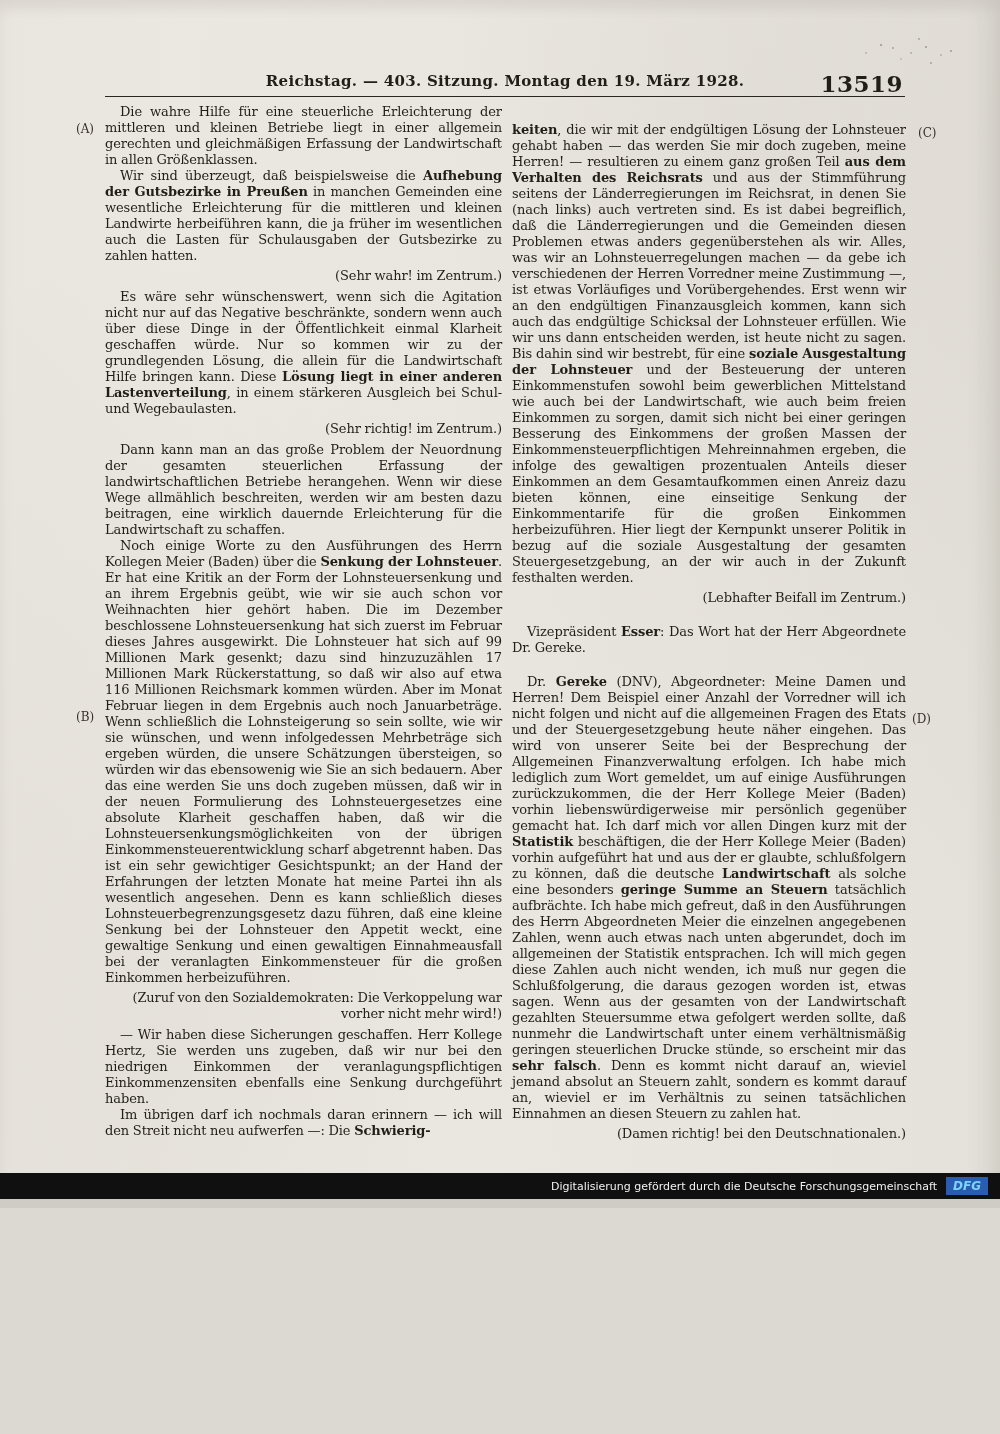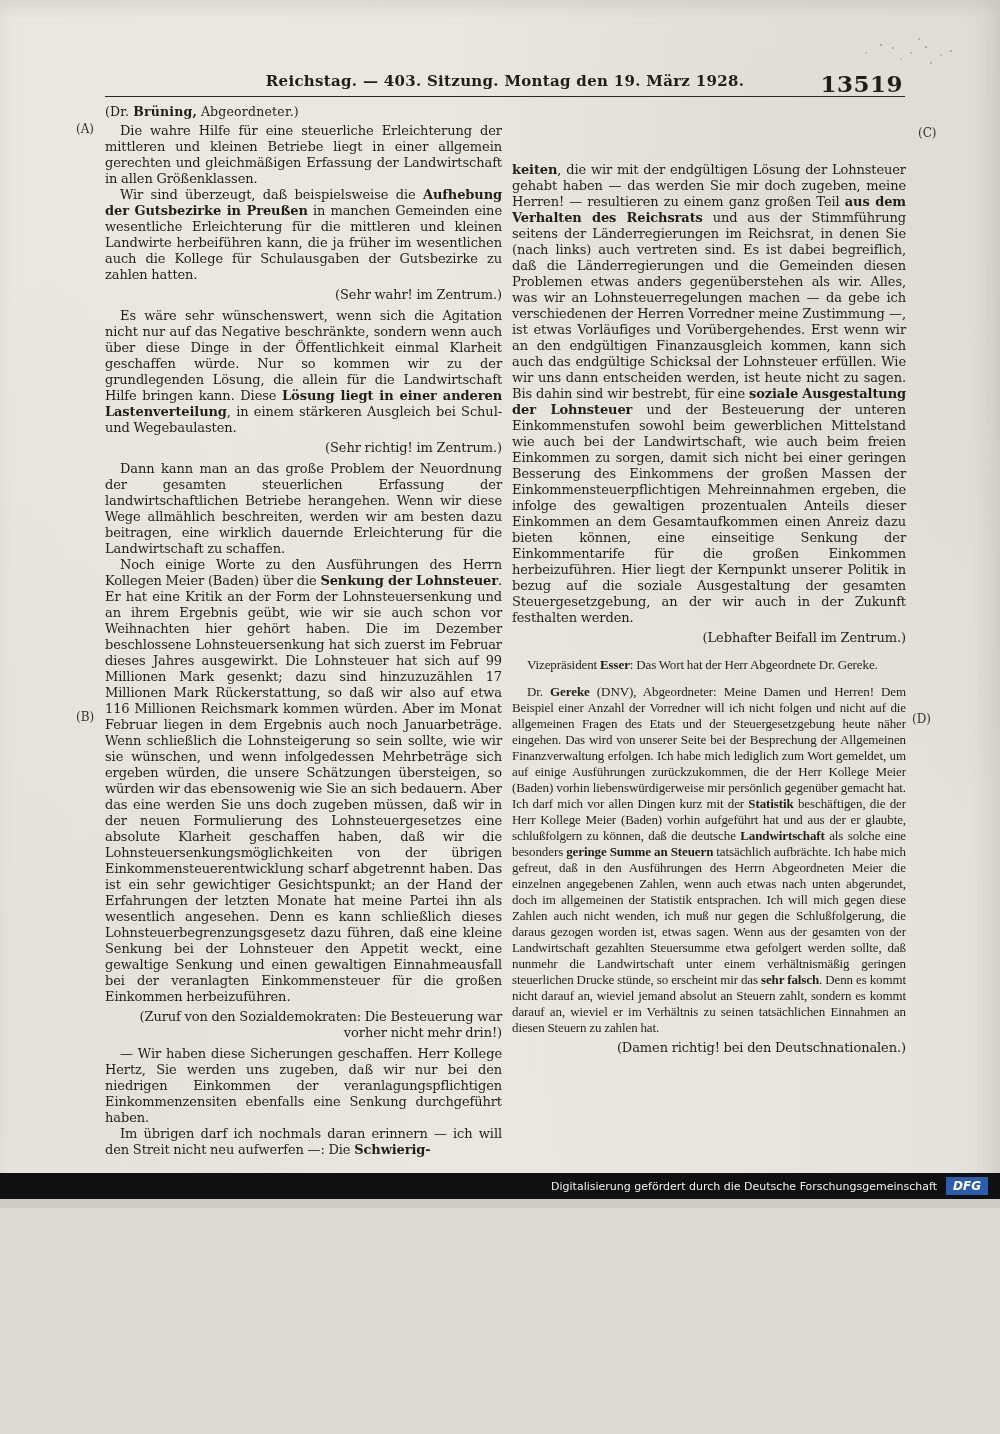--- a/index.html
+++ b/index.html
@@ -54,36 +54,36 @@
     font-size: 13px; line-height: 16px;
     text-align: justify;
     word-spacing: -0.3px; letter-spacing: -0.1px;
   }
   .column-left  { left: 105px; top: 104px; width: 397px; }
   .column-right { left: 512px; top: 122px; width: 394px; }
 
   .block { margin: 0; }
   .speaker-note { text-indent: 0; margin-bottom: 3px; letter-spacing: 0.2px; font-size: 12.5px; }
   .para { text-indent: 15px; }
-  .para-flush { text-indent: 0; margin-top: 40px; }
+  .para-flush { text-indent: 0; }
   .interjection { text-align: right; text-indent: 0; margin: 4px 0 5px; }
-  .speech { text-indent: 15px; margin-top: 11px; font-family: Liberation Serif, serif; }
+  .speech { text-indent: 15px; margin-top: 18px; }
   .b { font-weight: bold; }
 
   .footer-bar {
     position: absolute; left: 0; right: 0; bottom: 9px; height: 26px;
     background: #101010;
     display: flex; align-items: center; justify-content: flex-end;
     gap: 9px; padding: 0 12px;
     font-family: "DejaVu Sans", "Liberation Sans", sans-serif;
     font-size: 11px; color: #f2f2f2; text-align: right;
   }
   .dfg-logo {
     display: inline-block;
-    background: #2a5db0; color: #ffffff;
+    background: #2a5db0; color: #7dd3fc;
     font-weight: bold; font-style: italic;
     font-size: 12px; padding: 2px 7px; line-height: 14px;
   }
   .footer-under {
     position: absolute; left: 0; right: 0; bottom: 0; height: 9px;
     background: #cfccc5;
   }
 </style>
 </head>
 <body>
@@ -96,29 +96,28 @@
     <span class="header-title">Reichstag. — 403. Sitzung. Montag den 19. März 1928.</span>
     <span class="header-page-number">13519</span>
   </header>
 
   <span class="marker marker-a">(A)</span>
   <span class="marker marker-b">(B)</span>
   <span class="marker marker-c">(C)</span>
   <span class="marker marker-d">(D)</span>
 
   <div class="column column-left">
-      <p class="block speaker-note"><span>(Dr. </span><span class="b">Brüning,</span><span> Abgeordneter.)</span></p>
       <p class="block para"><span>Die wahre Hilfe für eine steuerliche Erleichterung der mittleren und kleinen Betriebe liegt in einer allgemein gerechten und gleichmäßigen Erfassung der Landwirtschaft in allen Größenklassen.</span></p>
-      <p class="block para"><span>Wir sind überzeugt, daß beispielsweise die </span><span class="b">Aufhebung der Gutsbezirke in Preußen</span><span> in manchen Gemeinden eine wesentliche Erleichterung für die mittleren und kleinen Landwirte herbeiführen kann, die ja früher im wesentlichen auch die Kollege für Schulausgaben der Gutsbezirke zu zahlen hatten.</span></p>
+      <p class="block para"><span>Wir sind überzeugt, daß beispielsweise die </span><span class="b">Aufhebung der Gutsbezirke in Preußen</span><span> in manchen Gemeinden eine wesentliche Erleichterung für die mittleren und kleinen Landwirte herbeiführen kann, die ja früher im wesentlichen auch die Lasten für Schulausgaben der Gutsbezirke zu zahlen hatten.</span></p>
       <p class="block interjection"><span>(Sehr wahr! im Zentrum.)</span></p>
       <p class="block para"><span>Es wäre sehr wünschenswert, wenn sich die Agitation nicht nur auf das Negative beschränkte, sondern wenn auch über diese Dinge in der Öffentlichkeit einmal Klarheit geschaffen würde. Nur so kommen wir zu der grundlegenden Lösung, die allein für die Landwirtschaft Hilfe bringen kann. Diese </span><span class="b">Lösung liegt in einer anderen Lastenverteilung</span><span>, in einem stärkeren Ausgleich bei Schul- und Wegebaulasten.</span></p>
       <p class="block interjection"><span>(Sehr richtig! im Zentrum.)</span></p>
       <p class="block para"><span>Dann kann man an das große Problem der Neuordnung der gesamten steuerlichen Erfassung der landwirtschaftlichen Betriebe herangehen. Wenn wir diese Wege allmählich beschreiten, werden wir am besten dazu beitragen, eine wirklich dauernde Erleichterung für die Landwirtschaft zu schaffen.</span></p>
       <p class="block para"><span>Noch einige Worte zu den Ausführungen des Herrn Kollegen Meier (Baden) über die </span><span class="b">Senkung der Lohnsteuer</span><span>. Er hat eine Kritik an der Form der Lohnsteuersenkung und an ihrem Ergebnis geübt, wie wir sie auch schon vor Weihnachten hier gehört haben. Die im Dezember beschlossene Lohnsteuersenkung hat sich zuerst im Februar dieses Jahres ausgewirkt. Die Lohnsteuer hat sich auf 99 Millionen Mark gesenkt; dazu sind hinzuzuzählen 17 Millionen Mark Rückerstattung, so daß wir also auf etwa 116 Millionen Reichsmark kommen würden. Aber im Monat Februar liegen in dem Ergebnis auch noch Januarbeträge. Wenn schließlich die Lohnsteigerung so sein sollte, wie wir sie wünschen, und wenn infolgedessen Mehrbeträge sich ergeben würden, die unsere Schätzungen übersteigen, so würden wir das ebensowenig wie Sie an sich bedauern. Aber das eine werden Sie uns doch zugeben müssen, daß wir in der neuen Formulierung des Lohnsteuergesetzes eine absolute Klarheit geschaffen haben, daß wir die Lohnsteuersenkungsmöglichkeiten von der übrigen Einkommensteuerentwicklung scharf abgetrennt haben. Das ist ein sehr gewichtiger Gesichtspunkt; an der Hand der Erfahrungen der letzten Monate hat meine Partei ihn als wesentlich angesehen. Denn es kann schließlich dieses Lohnsteuerbegrenzungsgesetz dazu führen, daß eine kleine Senkung bei der Lohnsteuer den Appetit weckt, eine gewaltige Senkung und einen gewaltigen Einnahmeausfall bei der veranlagten Einkommensteuer für die großen Einkommen herbeizuführen.</span></p>
-      <p class="block interjection"><span>(Zuruf von den Sozialdemokraten: Die Besteuerung war vorher nicht mehr drin!)</span></p>
+      <p class="block interjection"><span>(Zuruf von den Sozialdemokraten: Die Verkoppelung war vorher nicht mehr wird!)</span></p>
       <p class="block para"><span>— Wir haben diese Sicherungen geschaffen. Herr Kollege Hertz, Sie werden uns zugeben, daß wir nur bei den niedrigen Einkommen der veranlagungspflichtigen Einkommenzensiten ebenfalls eine Senkung durchgeführt haben.</span></p>
       <p class="block para"><span>Im übrigen darf ich nochmals daran erinnern — ich will den Streit nicht neu aufwerfen —: Die </span><span class="b">Schwierig-</span></p>
     </div>
   <div class="column column-right">
       <p class="block para-flush"><span class="b">keiten</span><span>, die wir mit der endgültigen Lösung der Lohnsteuer gehabt haben — das werden Sie mir doch zugeben, meine Herren! — resultieren zu einem ganz großen Teil </span><span class="b">aus dem Verhalten des Reichsrats</span><span> und aus der Stimmführung seitens der Länderregierungen im Reichsrat, in denen Sie (nach links) auch vertreten sind. Es ist dabei begreiflich, daß die Länderregierungen und die Gemeinden diesen Problemen etwas anders gegenüberstehen als wir. Alles, was wir an Lohnsteuerregelungen machen — da gebe ich verschiedenen der Herren Vorredner meine Zustimmung —, ist etwas Vorläufiges und Vorübergehendes. Erst wenn wir an den endgültigen Finanzausgleich kommen, kann sich auch das endgültige Schicksal der Lohnsteuer erfüllen. Wie wir uns dann entscheiden werden, ist heute nicht zu sagen. Bis dahin sind wir bestrebt, für eine </span><span class="b">soziale Ausgestaltung der Lohnsteuer</span><span> und der Besteuerung der unteren Einkommenstufen sowohl beim gewerblichen Mittelstand wie auch bei der Landwirtschaft, wie auch beim freien Einkommen zu sorgen, damit sich nicht bei einer geringen Besserung des Einkommens der großen Massen der Einkommensteuerpflichtigen Mehreinnahmen ergeben, die infolge des gewaltigen prozentualen Anteils dieser Einkommen an dem Gesamtaufkommen einen Anreiz dazu bieten können, eine einseitige Senkung der Einkommentarife für die großen Einkommen herbeizuführen. Hier liegt der Kernpunkt unserer Politik in bezug auf die soziale Ausgestaltung der gesamten Steuergesetzgebung, an der wir auch in der Zukunft festhalten werden.</span></p>
       <p class="block interjection"><span>(Lebhafter Beifall im Zentrum.)</span></p>
       <p class="block speech"><span>Vizepräsident </span><span class="b">Esser</span><span>: Das Wort hat der Herr Abgeordnete Dr. Gereke.</span></p>
       <p class="block speech"><span>Dr. </span><span class="b">Gereke</span><span> (DNV), Abgeordneter: Meine Damen und Herren! Dem Beispiel einer Anzahl der Vorredner will ich nicht folgen und nicht auf die allgemeinen Fragen des Etats und der Steuergesetzgebung heute näher eingehen. Das wird von unserer Seite bei der Besprechung der Allgemeinen Finanzverwaltung erfolgen. Ich habe mich lediglich zum Wort gemeldet, um auf einige Ausführungen zurückzukommen, die der Herr Kollege Meier (Baden) vorhin liebenswürdigerweise mir persönlich gegenüber gemacht hat. Ich darf mich vor allen Dingen kurz mit der </span><span class="b">Statistik</span><span> beschäftigen, die der Herr Kollege Meier (Baden) vorhin aufgeführt hat und aus der er glaubte, schlußfolgern zu können, daß die deutsche </span><span class="b">Landwirtschaft</span><span> als solche eine besonders </span><span class="b">geringe Summe an Steuern</span><span> tatsächlich aufbrächte. Ich habe mich gefreut, daß in den Ausführungen des Herrn Abgeordneten Meier die einzelnen angegebenen Zahlen, wenn auch etwas nach unten abgerundet, doch im allgemeinen der Statistik entsprachen. Ich will mich gegen diese Zahlen auch nicht wenden, ich muß nur gegen die Schlußfolgerung, die daraus gezogen worden ist, etwas sagen. Wenn aus der gesamten von der Landwirtschaft gezahlten Steuersumme etwa gefolgert werden sollte, daß nunmehr die Landwirtschaft unter einem verhältnismäßig geringen steuerlichen Drucke stünde, so erscheint mir das </span><span class="b">sehr falsch</span><span>. Denn es kommt nicht darauf an, wieviel jemand absolut an Steuern zahlt, sondern es kommt darauf an, wieviel er im Verhältnis zu seinen tatsächlichen Einnahmen an diesen Steuern zu zahlen hat.</span></p>
       <p class="block interjection"><span>(Damen richtig! bei den Deutschnationalen.)</span></p>
     </div>

